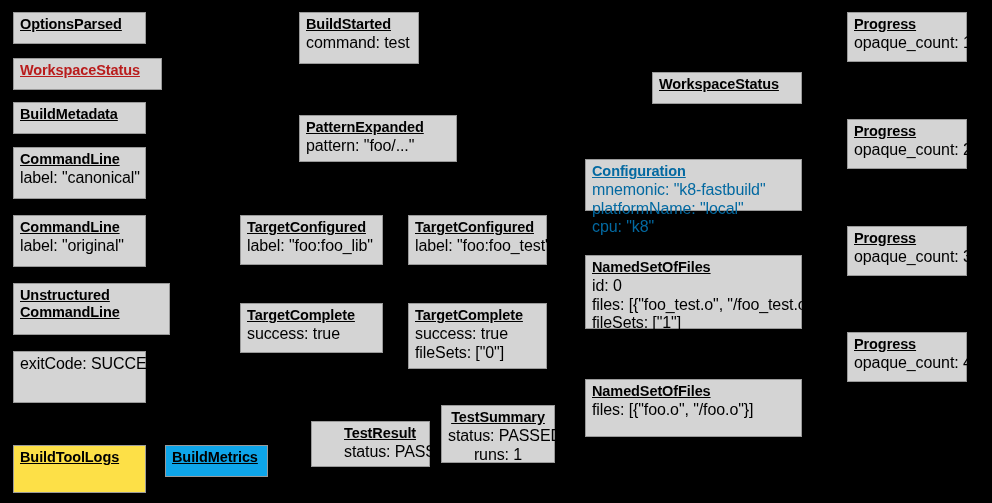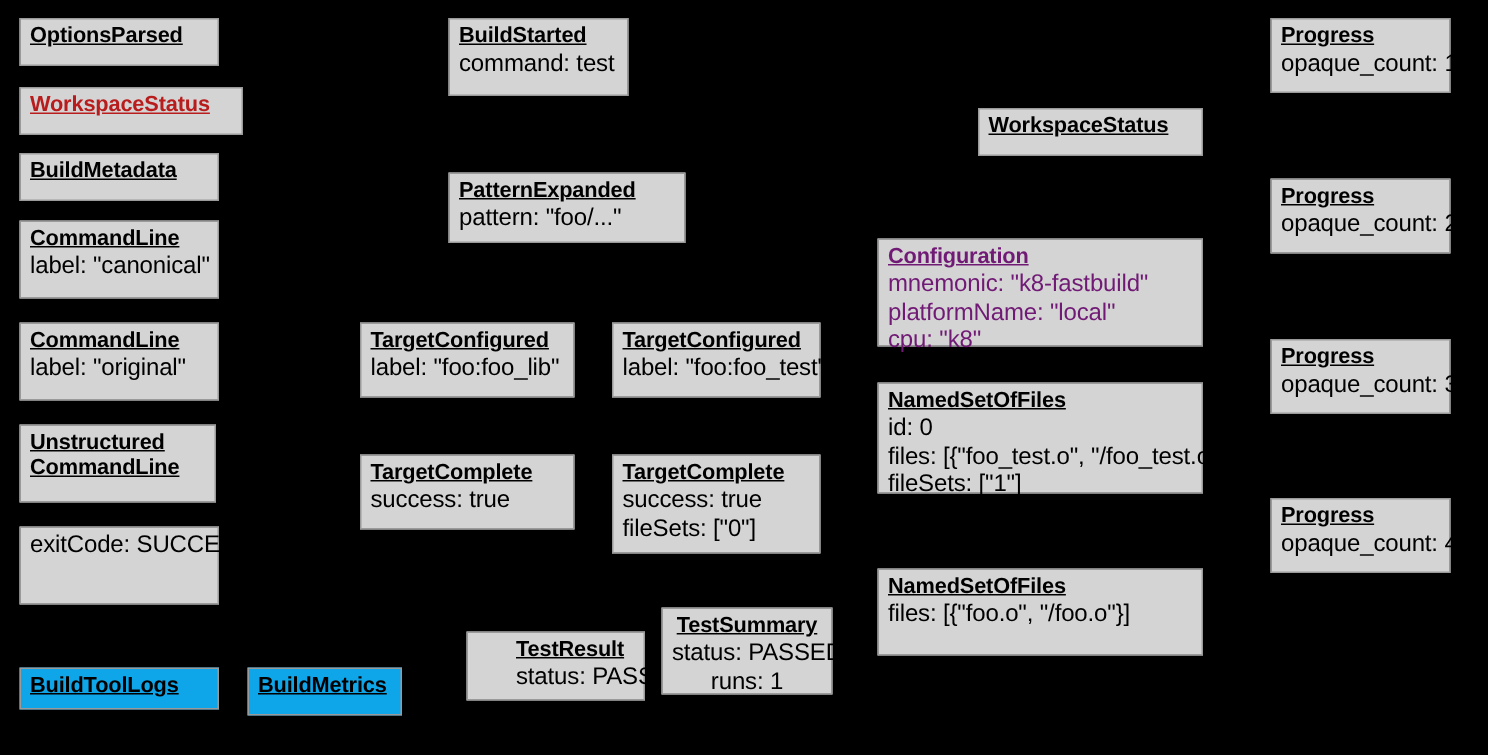--- a/index.html
+++ b/index.html
@@ -56,28 +56,28 @@
       <span class="node-title">BuildMetadata</span>
     </div>
     <div class="node" style="left: 13px; top: 147px; width: 133px; height: 52px; background: rgb(212, 212, 212); border-color: rgb(154, 154, 154); color: rgb(0, 0, 0);">
       <span class="node-title">CommandLine</span>
       <span class="node-field">label: "canonical"</span>
     </div>
     <div class="node" style="left: 13px; top: 215px; width: 133px; height: 52px; background: rgb(212, 212, 212); border-color: rgb(154, 154, 154); color: rgb(0, 0, 0);">
       <span class="node-title">CommandLine</span>
       <span class="node-field">label: "original"</span>
     </div>
-    <div class="node" style="left: 13px; top: 283px; width: 131px; height: 52px; background: rgb(212, 212, 212); border-color: rgb(154, 154, 154); color: rgb(0, 0, 0);">
+    <div class="node" style="left: 13px; top: 283px; width: 157px; height: 52px; background: rgb(212, 212, 212); border-color: rgb(154, 154, 154); color: rgb(0, 0, 0);">
       <span class="node-title">Unstructured
 CommandLine</span>
     </div>
     <div class="node" style="left: 13px; top: 351px; width: 133px; height: 52px; background: rgb(212, 212, 212); border-color: rgb(154, 154, 154); color: rgb(0, 0, 0);">
       <span class="node-field">exitCode: SUCCESS</span>
     </div>
-    <div class="node" style="left: 13px; top: 445px; width: 133px; height: 28px; background: #0ea5e9; border-color: rgb(154, 154, 154); color: rgb(0, 0, 0);">
+    <div class="node" style="left: 13px; top: 445px; width: 133px; height: 48px; background: #fde047; border-color: rgb(154, 154, 154); color: rgb(0, 0, 0);">
       <span class="node-title">BuildToolLogs</span>
     </div>
     <div class="node" style="left: 165px; top: 445px; width: 103px; height: 32px; background: #0ea5e9; border-color: rgb(154, 154, 154); color: rgb(0, 0, 0);">
       <span class="node-title">BuildMetrics</span>
     </div>
     <div class="node" style="left: 299px; top: 12px; width: 120px; height: 52px; background: rgb(212, 212, 212); border-color: rgb(154, 154, 154); color: rgb(0, 0, 0);">
       <span class="node-title">BuildStarted</span>
       <span class="node-field">command: test</span>
     </div>
     <div class="node" style="left: 299px; top: 115px; width: 158px; height: 47px; background: rgb(212, 212, 212); border-color: rgb(154, 154, 154); color: rgb(0, 0, 0);">
@@ -106,21 +106,21 @@
       <span class="node-field">status: PASSED</span>
     </div>
     <div class="node" style="left: 441px; top: 405px; width: 114px; height: 58px; background: rgb(212, 212, 212); border-color: rgb(154, 154, 154); color: rgb(0, 0, 0); text-align: center;">
       <span class="node-title">TestSummary</span>
       <span class="node-field">status: PASSED</span>
       <span class="node-field">runs: 1</span>
     </div>
     <div class="node" style="left: 652px; top: 72px; width: 150px; height: 32px; background: rgb(212, 212, 212); border-color: rgb(154, 154, 154); color: rgb(0, 0, 0);">
       <span class="node-title">WorkspaceStatus</span>
     </div>
-    <div class="node" style="left: 585px; top: 159px; width: 217px; height: 72px; background: rgb(212, 212, 212); border-color: rgb(154, 154, 154); color: #701a75;">
+    <div class="node" style="left: 585px; top: 159px; width: 217px; height: 52px; background: rgb(212, 212, 212); border-color: rgb(154, 154, 154); color: #0369a1;">
       <span class="node-title">Configuration</span>
       <span class="node-field">mnemonic: "k8-fastbuild"</span>
       <span class="node-field">platformName: "local"</span>
       <span class="node-field">cpu: "k8"</span>
     </div>
     <div class="node" style="left: 585px; top: 255px; width: 217px; height: 74px; background: rgb(212, 212, 212); border-color: rgb(154, 154, 154); color: rgb(0, 0, 0);">
       <span class="node-title">NamedSetOfFiles</span>
       <span class="node-field">id: 0</span>
       <span class="node-field">files: [{"foo_test.o", "/foo_test.o"}]</span>
       <span class="node-field">fileSets: ["1"]</span>

